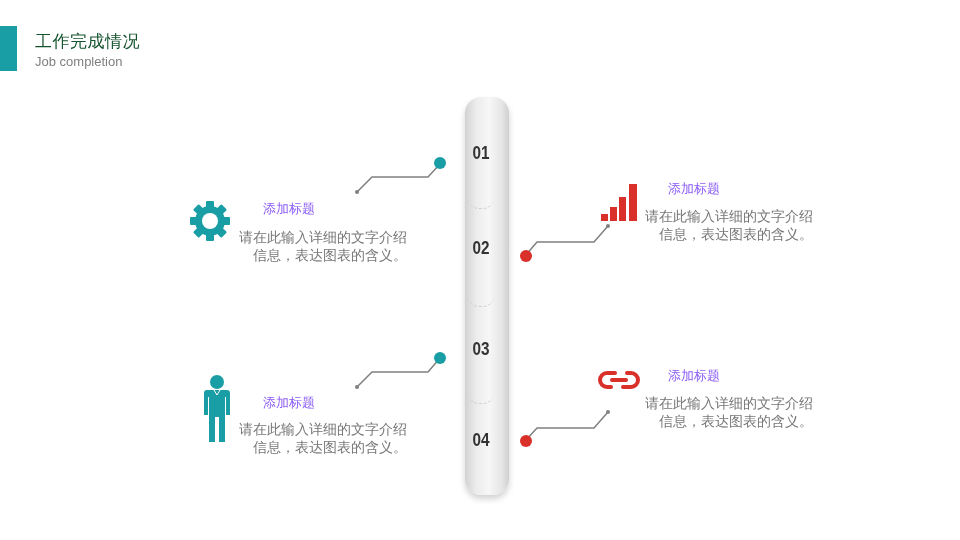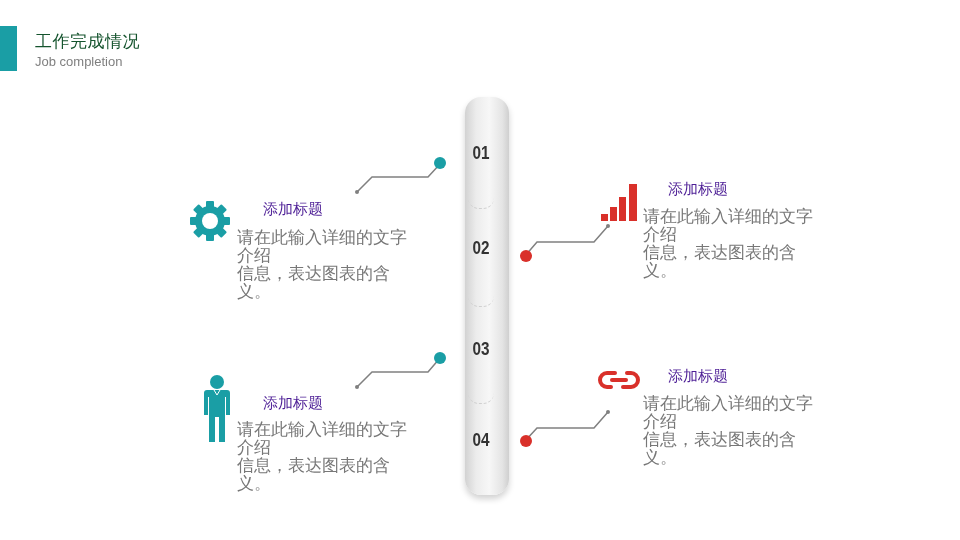--- a/index.html
+++ b/index.html
@@ -9,22 +9,22 @@
   .subtitle { position:absolute; left:35px; top:54px; font-size:13px; color:#7f7f7f; font-family:"Liberation Sans", sans-serif; }
 
   .tube { position:absolute; left:465px; top:97px; width:44px; height:398px; border-radius:16px;
           background:linear-gradient(to right,#d2d2d2 0%,#ececec 25%,#f7f7f7 55%,#e4e4e4 85%,#cfcfcf 100%);
           box-shadow:0 4px 6px rgba(0,0,0,0.18); }
   .tube-seg { position:absolute; left:3px; width:26px; height:10px; border-bottom:1px dashed #d0d0d0; border-radius:0 0 13px 13px; }
   .tube-num { position:absolute; left:0; width:32px; text-align:center; font-family:"Liberation Sans", sans-serif; font-weight:bold; font-size:18px; color:#333; transform:scaleX(0.85); }
 
   svg.lines { position:absolute; left:0; top:0; }
 
-  .item-title { position:absolute; font-size:15px; color:#4c1d95; }
-  .item-desc { position:absolute; font-size:17px; color:#777; line-height:18px; width:170px; }
+  .item-title { position:absolute; font-size:13px; color:#8b5cf6; }
+  .item-desc { position:absolute; font-size:14px; color:#777; line-height:18px; width:170px;text-align:right; }
 
   .icon { position:absolute; }
 </style>
 </head>
 <body>
 
 <div class="accent-bar"></div>
 <div class="title">工作完成情况</div>
 <div class="subtitle">Job completion</div>
 

